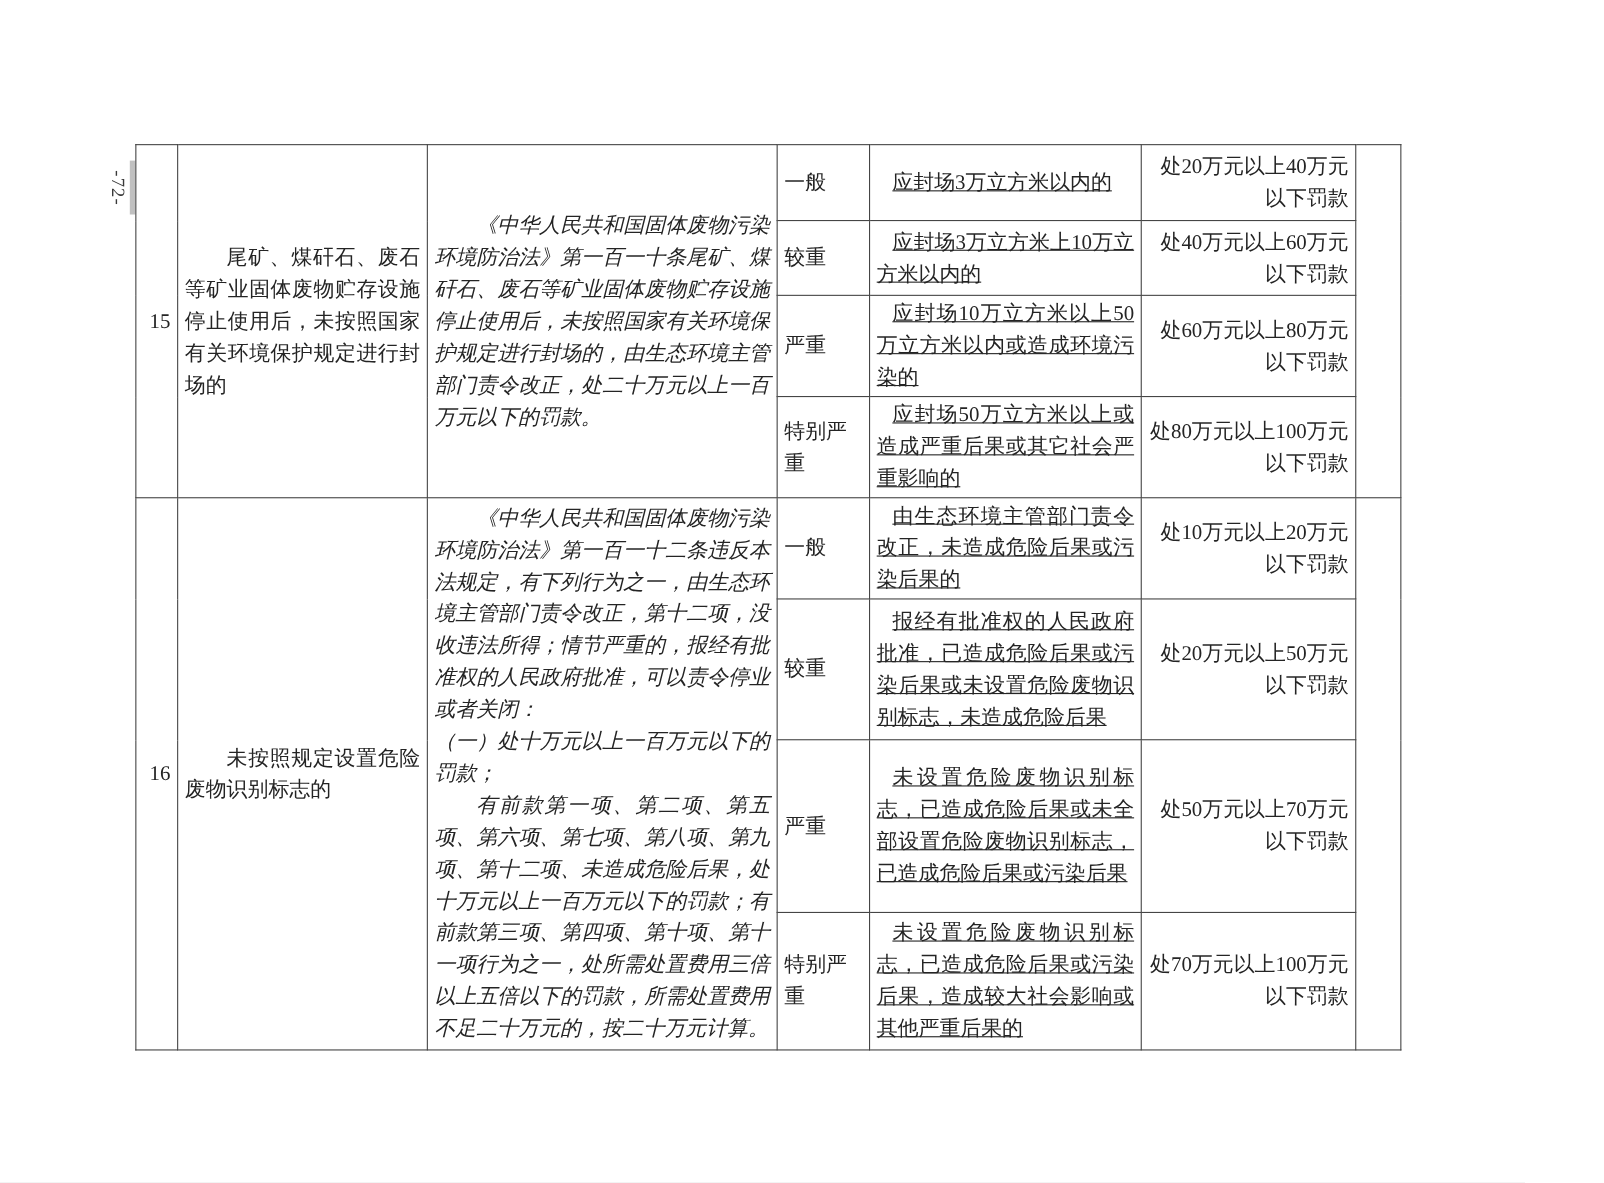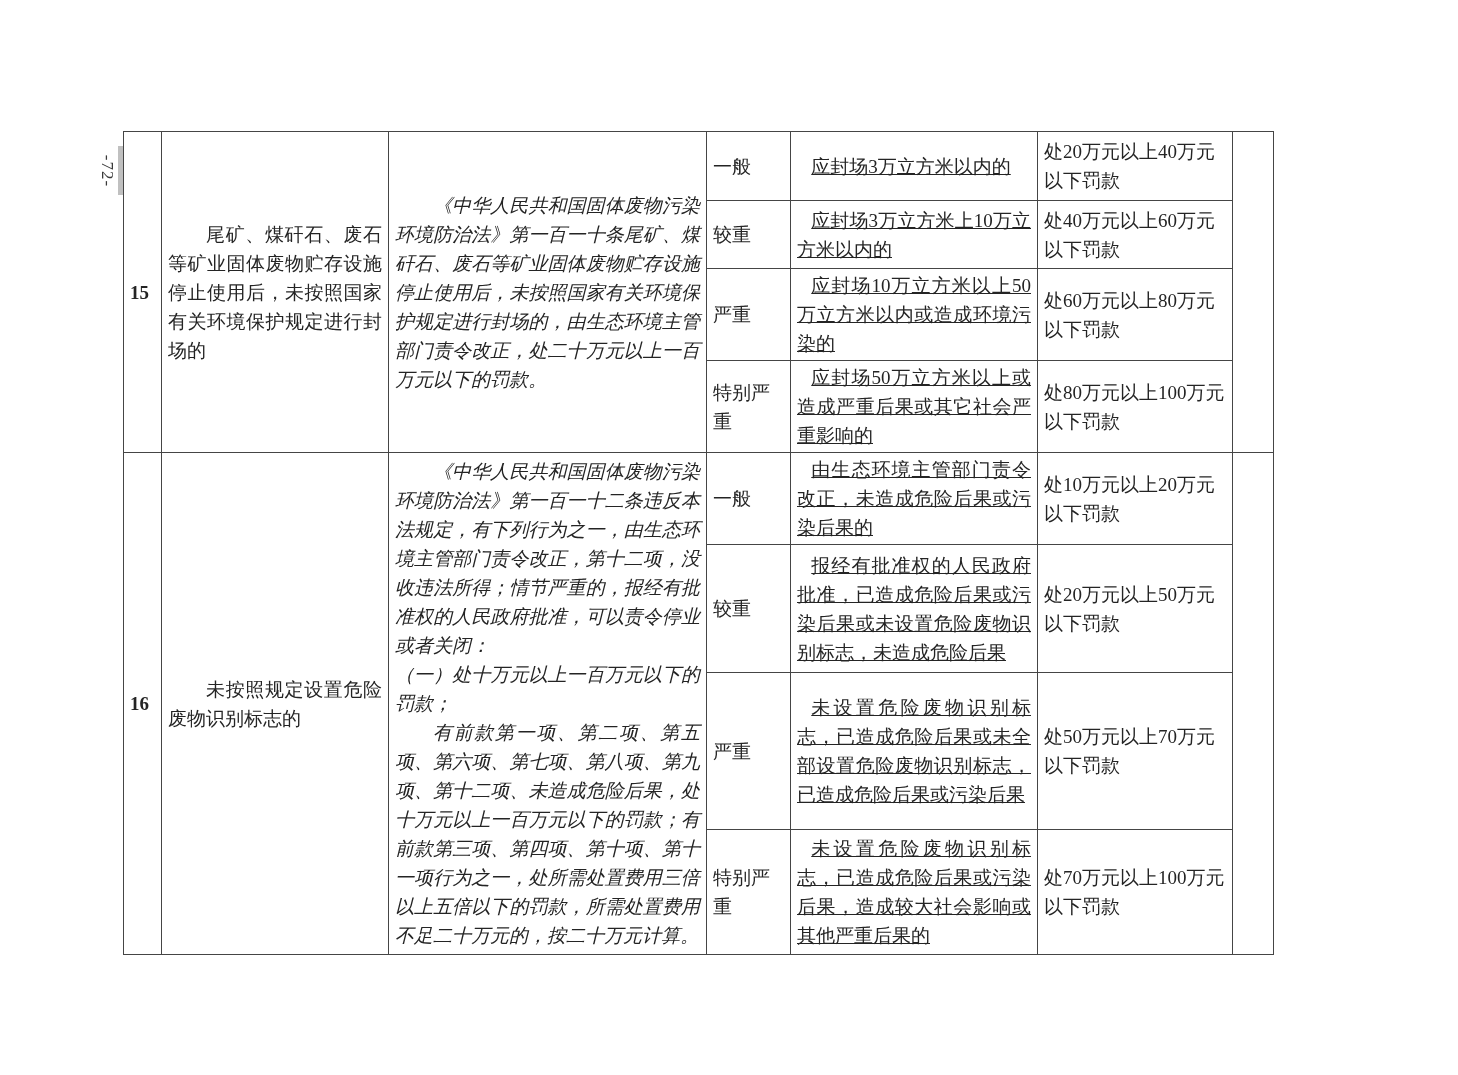--- a/index.html
+++ b/index.html
@@ -45,31 +45,31 @@
   }
   table.penalty td {
     border: 1px solid #454545;
     vertical-align: middle;
     font-size: 19px;
     line-height: 29px;
     padding: 2px 6px;
     overflow: hidden;
     word-break: break-all;
   }
-  td.c-num   { text-align: left; padding: 0; font-weight: bold; }
+  td.c-num   { text-align: right; padding: 0; }
   td.c-viol  { padding: 2px 5px; }
   td.c-legal { padding: 2px 7px; font-style: italic; }
   td.c-sev   { padding: 2px 10px; }
   td.c-circ  { padding: 2px 8px; }
   td.c-pen   { padding: 2px 8px; }
   td.c-end   { padding: 0; }
 
   td p { margin: 0; text-align: justify; text-indent: 2em; }
   td.c-circ p { text-indent: 0.75em; text-decoration: underline; }
-  td.c-pen p  { text-align: left; text-indent: 0; }
+  td.c-pen p  { text-align: right; text-indent: 0; }
   td.c-legal p.no-indent { text-indent: 0; }
 
   
   tr.r15a { height: 69px; }
   tr.r15b { height: 68px; }
   tr.r15c { height: 89px; }
   tr.r15d { height: 86px; }
   
   tr.r16a { height: 87px; }
   tr.r16b { height: 128px; }

